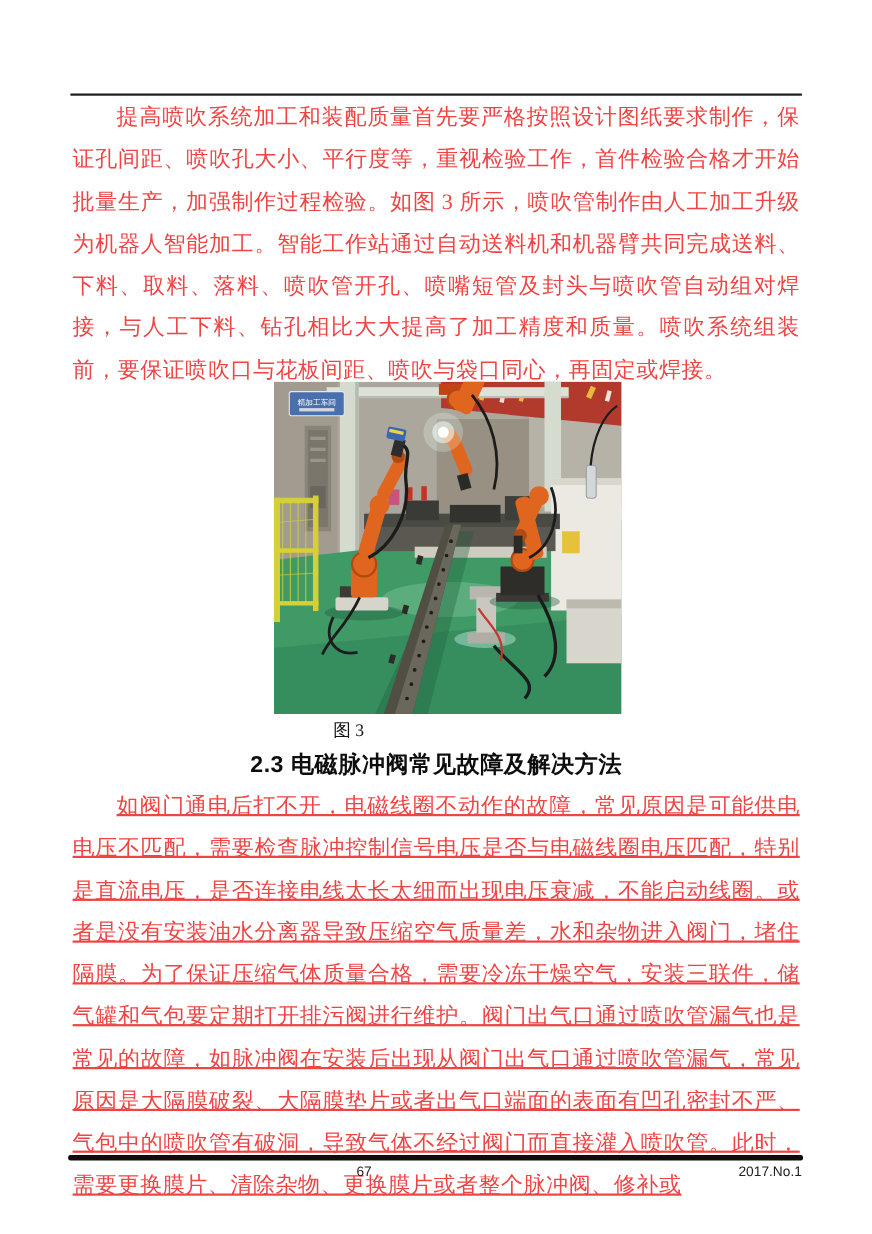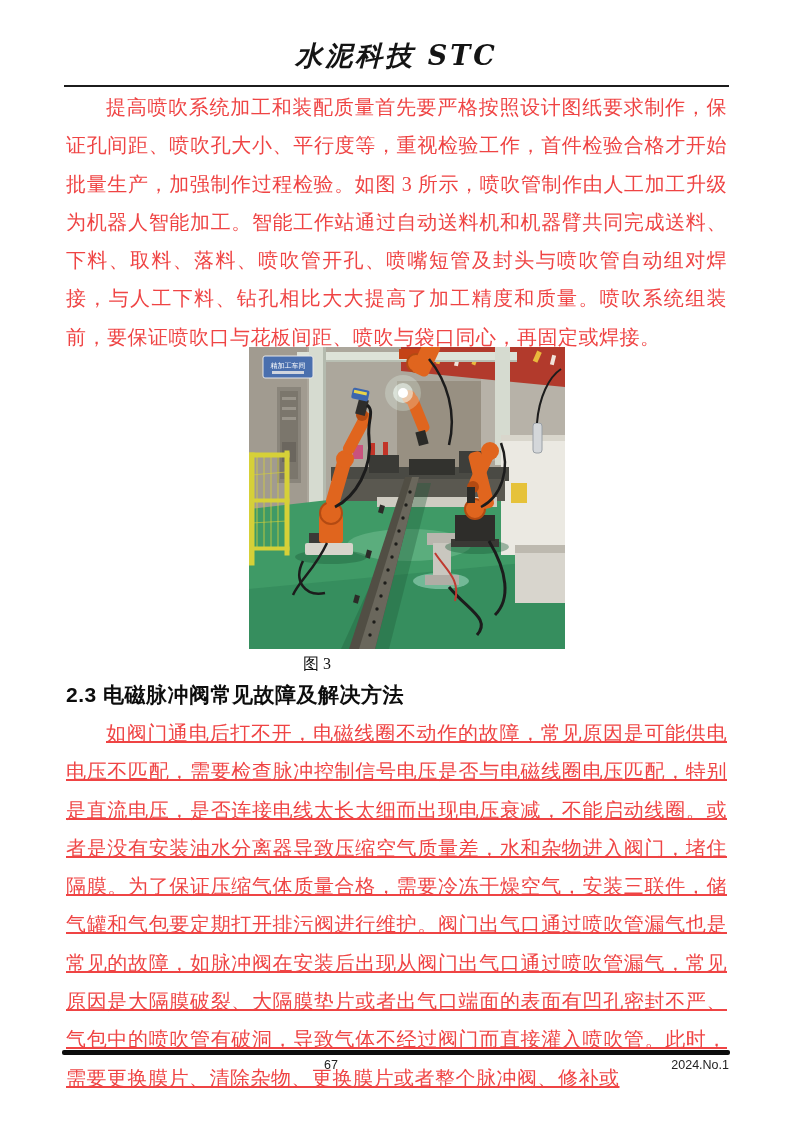--- a/index.html
+++ b/index.html
@@ -23,39 +23,38 @@
   .par2{top:714px;text-decoration:underline;}
   .figure-wrap{position:absolute;top:347px;left:249px;width:316px;height:302px;}
   .figure-wrap svg{display:block;}
   .figure-caption{
     position:absolute;top:654px;left:0;width:634px;text-align:center;
     font-size:16px;color:#131313;
   }
   .section-heading{
     position:absolute;top:681px;left:66px;width:661px;
     font-size:21px;font-weight:bold;color:#0d0d0d;
-    font-family:"Liberation Sans","DejaVu Sans",sans-serif;letter-spacing:0.5px;
+    font-family:"Liberation Sans","DejaVu Sans",sans-serif;letter-spacing:0.5px;text-align:center;
   }
   .footer-rule{position:absolute;top:1050px;left:62px;width:668px;height:5px;background:#0d0d0d;border-radius:2px;}
   .footer-page{
     position:absolute;top:1058px;left:0;width:662px;text-align:center;
     font-size:12.5px;font-family:"Liberation Sans","DejaVu Sans",sans-serif;color:#222;
   }
   .footer-issue{
     position:absolute;top:1058px;right:64px;
     font-size:12.5px;font-family:"Liberation Sans","DejaVu Sans",sans-serif;color:#222;
   }
   .sign-text{font-family:"Liberation Sans","DejaVu Sans",sans-serif;}
 </style>
 </head>
 <body>
 
 <div class="page">
 
-  <div class="journal-title">水泥科技 STC</div>
   <div class="header-rule"></div>
 
   <div class="body-par par1">提高喷吹系统加工和装配质量首先要严格按照设计图纸要求制作，保证孔间距、喷吹孔大小、平行度等，重视检验工作，首件检验合格才开始批量生产，加强制作过程检验。如图 3 所示，喷吹管制作由人工加工升级为机器人智能加工。智能工作站通过自动送料机和机器臂共同完成送料、下料、取料、落料、喷吹管开孔、喷嘴短管及封头与喷吹管自动组对焊接，与人工下料、钻孔相比大大提高了加工精度和质量。喷吹系统组装前，要保证喷吹口与花板间距、喷吹与袋口同心，再固定或焊接。</div>
 
   <div class="figure-wrap">
     <svg width="316" height="302" viewBox="0 0 316 302">
 
       <rect x="0" y="0" width="316" height="162" fill="#aca79c"></rect>
       <rect x="0" y="0" width="58" height="162" fill="#a19b90"></rect>
       <rect x="148" y="34" width="86" height="110" fill="#989082"></rect>
@@ -201,15 +200,15 @@
   </div>
 
   <div class="figure-caption">图 3</div>
 
   <div class="section-heading">2.3 电磁脉冲阀常见故障及解决方法</div>
 
   <div class="body-par par2">如阀门通电后打不开，电磁线圈不动作的故障，常见原因是可能供电电压不匹配，需要检查脉冲控制信号电压是否与电磁线圈电压匹配，特别是直流电压，是否连接电线太长太细而出现电压衰减，不能启动线圈。或者是没有安装油水分离器导致压缩空气质量差，水和杂物进入阀门，堵住隔膜。为了保证压缩气体质量合格，需要冷冻干燥空气，安装三联件，储气罐和气包要定期打开排污阀进行维护。阀门出气口通过喷吹管漏气也是常见的故障，如脉冲阀在安装后出现从阀门出气口通过喷吹管漏气，常见原因是大隔膜破裂、大隔膜垫片或者出气口端面的表面有凹孔密封不严、气包中的喷吹管有破洞，导致气体不经过阀门而直接灌入喷吹管。此时，需要更换膜片、清除杂物、更换膜片或者整个脉冲阀、修补或</div>
 
   <div class="footer-rule"></div>
   <div class="footer-page">67</div>
-  <div class="footer-issue">2024.No.1</div>
+  <div class="footer-issue">2017.No.1</div>
 
 </div>
 
 </body></html>

